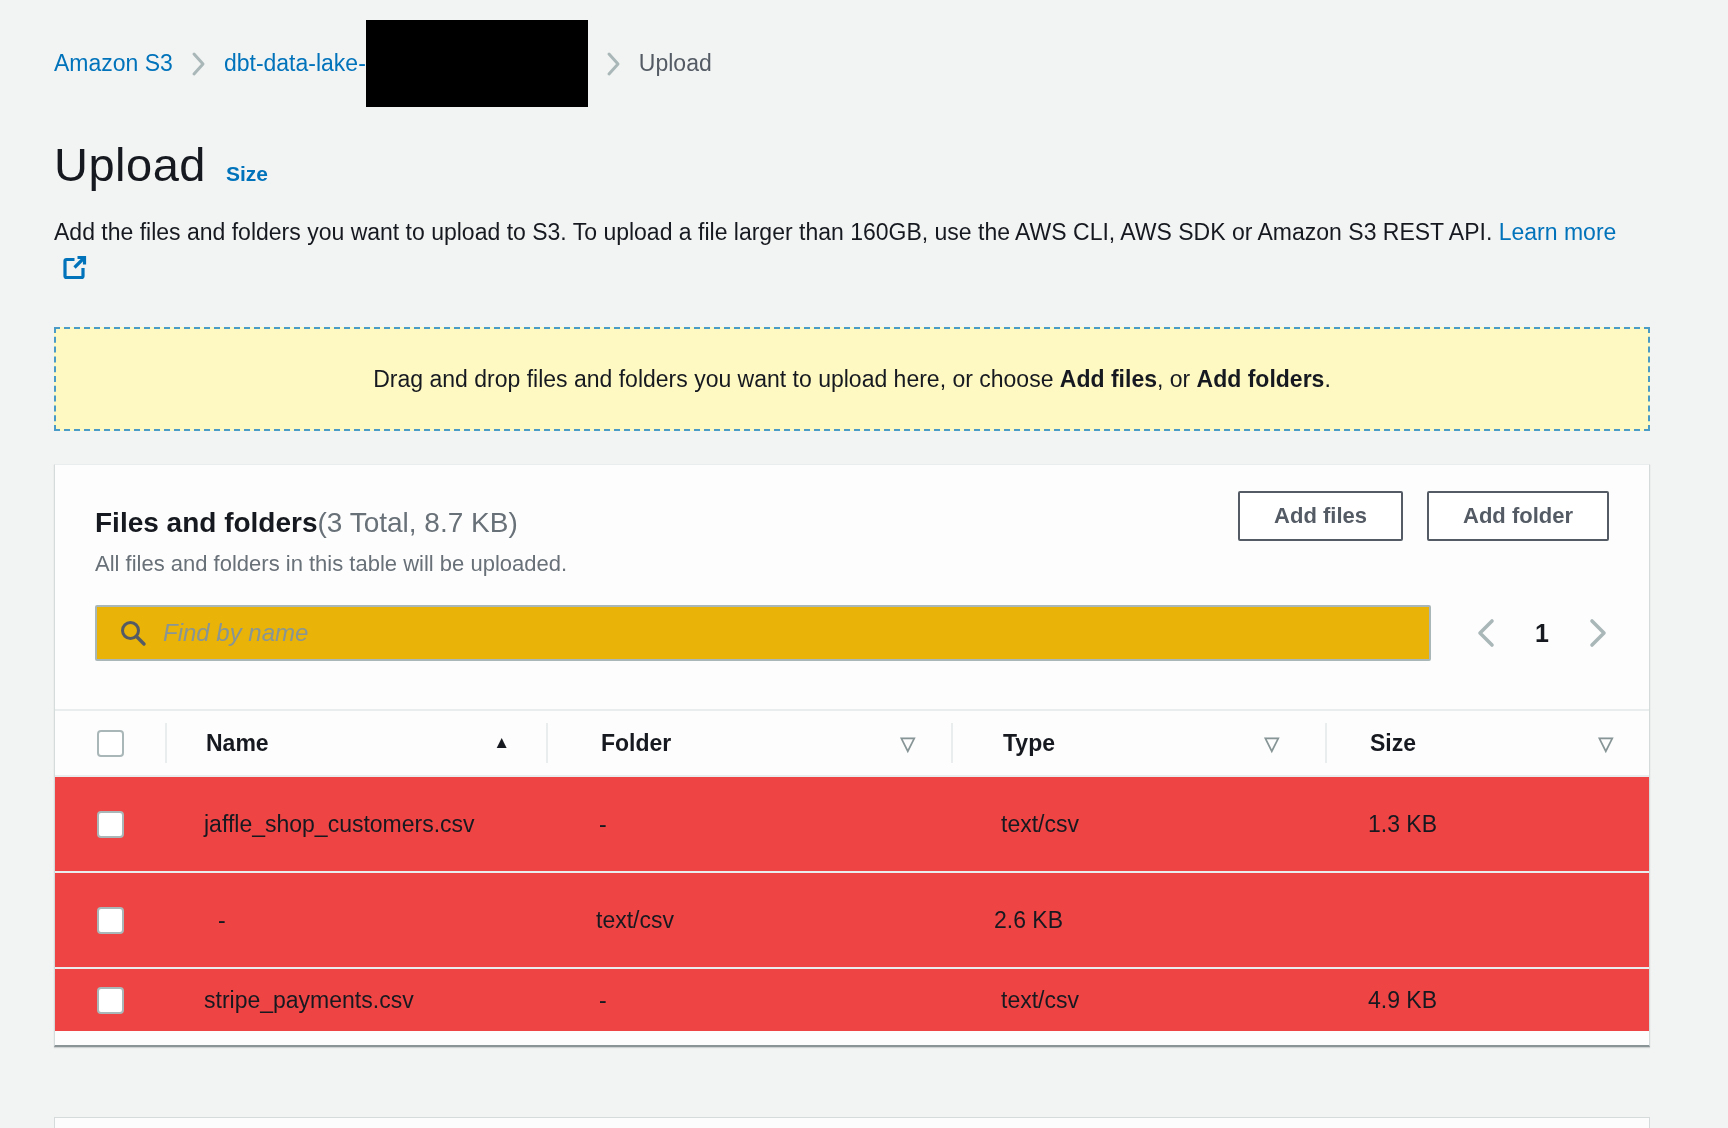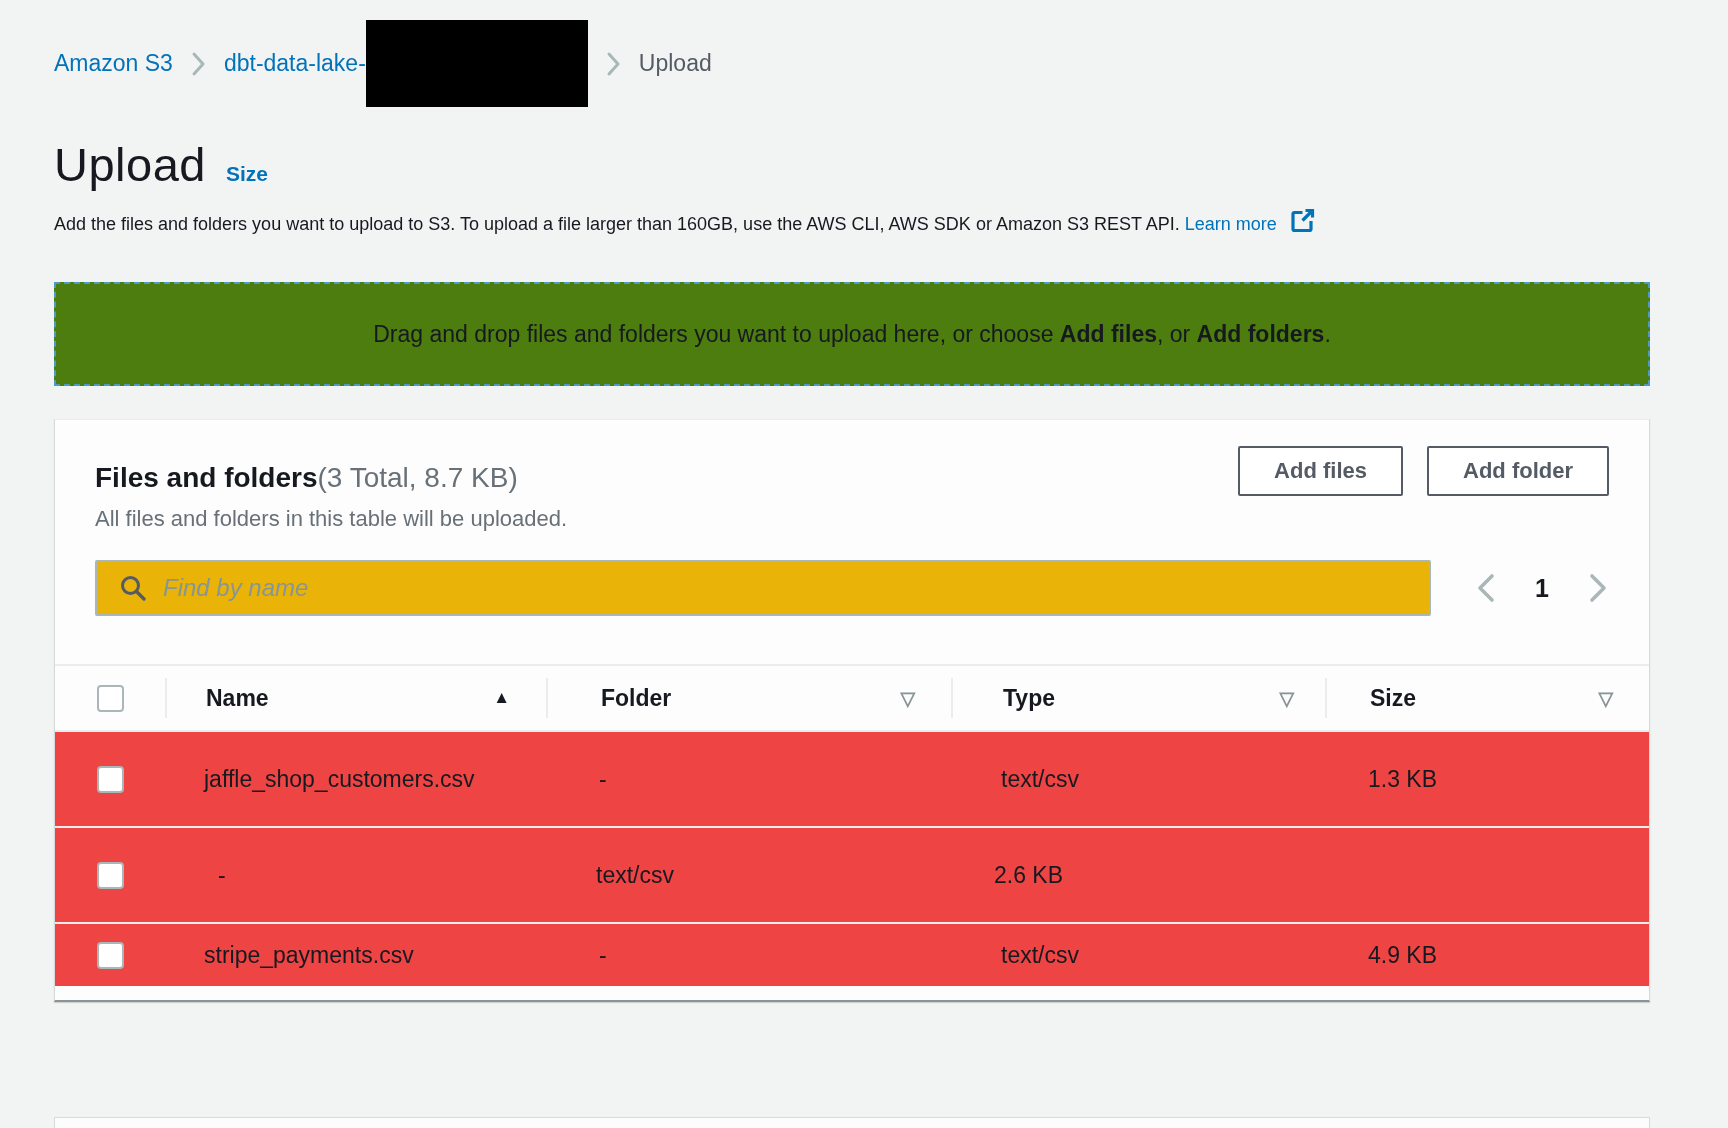--- a/index.html
+++ b/index.html
@@ -18,27 +18,27 @@
   .crumb-sep { margin: 0 18px; display: inline-flex; align-items: center; }
   .redaction { width: 222px; height: 87px; background: #000; }
   .crumb-current { color: #545b64; }
 
   
   .title-row { margin-top: 30px; display: flex; align-items: baseline; }
   .page-title { font-size: 47px; font-weight: 400; letter-spacing: 0.5px; color: #16191f; }
   .info-link { font-size: 21px; font-weight: 700; color: #0073bb; margin-left: 20px; text-decoration: none; cursor: pointer; }
 
   
-  .description { margin-top: 14px; font-size: 18px; line-height: 37px; max-width: 1600px; color: #16191f; }
+  .description { margin-top: 22px; font-size: 23px; line-height: 37px; max-width: 1600px; color: #16191f; }
   .learn-more { color: #0073bb; text-decoration: none; cursor: pointer; }
   .ext-icon { display: inline-block; vertical-align: -3px; margin-left: 8px; }
 
   
   .dropzone {
-    margin-top: 36px; height: 104px; background: #4d7c0f;
+    margin-top: 36px; height: 104px; background: #fef9c3;
     border: 2px dashed #4a9bc6; display: flex; align-items: center; justify-content: center;
     font-size: 23px;
   }
   .dropzone b { font-weight: 700; }
 
   
   .card {
     margin-top: 33px; background: #fdfdfd;
     border: 1px solid #d5dbdb; border-top-color: #eaeded;
     border-bottom: 2px solid #8a9396;
@@ -79,21 +79,21 @@
   .thead { border-top: 2px solid #eaeded; border-bottom: 2px solid #eaeded; height: 68px; font-weight: 700; font-size: 23px; }
   .thead .tcell { height: 40px; display: flex; align-items: center; }
   .thead .tcell + .tcell { border-left: 2px solid #eaeded; }
   .th-inner { display: flex; align-items: center; justify-content: space-between; width: 100%; }
   .cb-cell { display: flex; justify-content: center; }
   .checkbox {
     width: 27px; height: 27px; border: 2px solid #aab7b8; border-radius: 4px; background: #fff; cursor: pointer;
   }
   .col-name { padding-left: 39px; padding-right: 36px; }
   .col-folder { padding-left: 53px; padding-right: 36px; }
-  .col-type { padding-left: 50px; padding-right: 31px; }
+  .col-type { padding-left: 50px; padding-right: 46px; }
   .col-size { padding-left: 43px; padding-right: 36px; }
   .tbody-row { font-size: 23px; background: #ef4444; border-bottom: 2px solid #eaeded; }
   .tbody-row:last-child { border-bottom: none; }
   .row-tall { height: 96px; }
   .row-short { height: 62px; }
   .name-text { max-width: 285px; line-height: 40px; overflow-wrap: anywhere; }
   .sort-asc { font-size: 17px; color: #16191f; }
   .sort-desc { font-size: 19px; color: #879596; }
 
   

